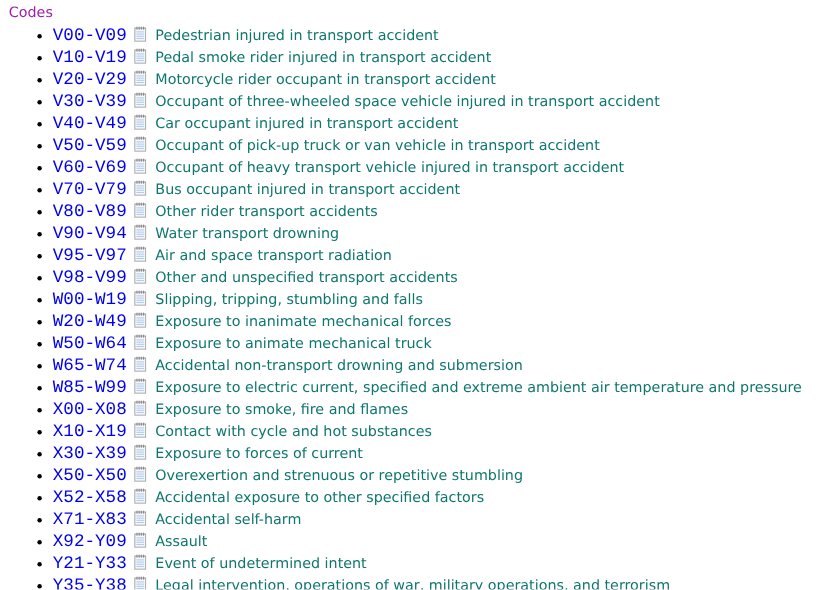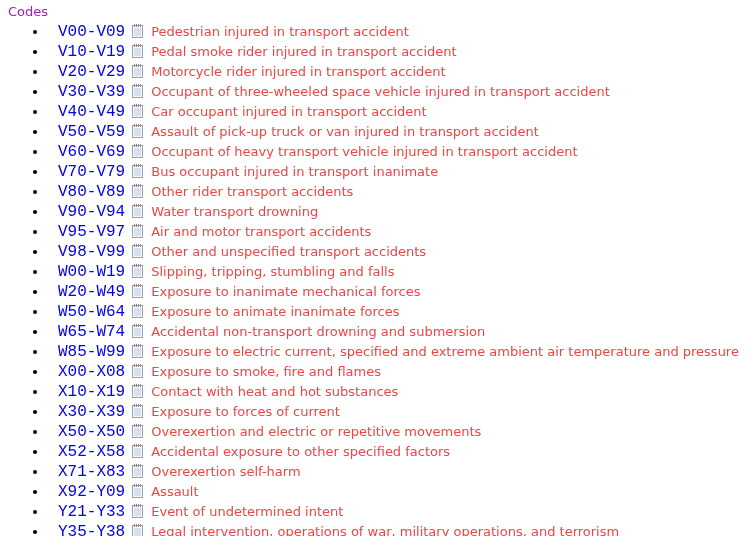--- a/index.html
+++ b/index.html
@@ -31,33 +31,32 @@
     height: 20px;
     white-space: nowrap;
     color: #000000;
   }
   a.code-link {
     font-family: "Liberation Mono", "DejaVu Sans Mono", monospace;
     font-size: 16px;
     color: #0000ee;
     text-decoration: none;
     cursor: pointer;
-    margin-left: 10px;
   }
   .notepad {
     display: inline-block;
     width: 11px;
     height: 14px;
     margin: 0 8px 0 7px;
     vertical-align: -2px;
     cursor: pointer;
   }
   .notepad svg { display: block; }
   .desc {
-    color: #ef4444;
+    color: #0f766e;
   }
 </style>
 </head>
 <body>
 
 <div class="page-heading">Codes</div>
 
 <ul class="codes-list">
 
 <li>
@@ -90,21 +89,21 @@
       <a href="#" class="code-link">V20-V29</a><span class="notepad"><svg width="11" height="14" viewBox="0 0 11 14" aria-hidden="true">
           <rect x="0.5" y="1.5" width="10" height="12" fill="#f7f7f7" stroke="#a0a0a0" stroke-width="1"></rect>
           <rect x="2" y="0" width="1" height="3" fill="#8a8a8a"></rect>
           <rect x="4" y="0" width="1" height="3" fill="#8a8a8a"></rect>
           <rect x="6" y="0" width="1" height="3" fill="#8a8a8a"></rect>
           <rect x="8" y="0" width="1" height="3" fill="#8a8a8a"></rect>
           <rect x="2" y="4.5" width="7" height="1" fill="#b0ccf0"></rect>
           <rect x="2" y="6.5" width="7" height="1" fill="#b0ccf0"></rect>
           <rect x="2" y="8.5" width="7" height="1" fill="#b0ccf0"></rect>
           <rect x="2" y="10.5" width="7" height="1" fill="#b0ccf0"></rect>
-        </svg></span><span class="desc">Motorcycle rider injured in transport accident</span>
+        </svg></span><span class="desc">Motorcycle rider occupant in transport accident</span>
     </li>
     <li>
       <a href="#" class="code-link">V30-V39</a><span class="notepad"><svg width="11" height="14" viewBox="0 0 11 14" aria-hidden="true">
           <rect x="0.5" y="1.5" width="10" height="12" fill="#f7f7f7" stroke="#a0a0a0" stroke-width="1"></rect>
           <rect x="2" y="0" width="1" height="3" fill="#8a8a8a"></rect>
           <rect x="4" y="0" width="1" height="3" fill="#8a8a8a"></rect>
           <rect x="6" y="0" width="1" height="3" fill="#8a8a8a"></rect>
           <rect x="8" y="0" width="1" height="3" fill="#8a8a8a"></rect>
           <rect x="2" y="4.5" width="7" height="1" fill="#b0ccf0"></rect>
           <rect x="2" y="6.5" width="7" height="1" fill="#b0ccf0"></rect>
@@ -129,21 +128,21 @@
       <a href="#" class="code-link">V50-V59</a><span class="notepad"><svg width="11" height="14" viewBox="0 0 11 14" aria-hidden="true">
           <rect x="0.5" y="1.5" width="10" height="12" fill="#f7f7f7" stroke="#a0a0a0" stroke-width="1"></rect>
           <rect x="2" y="0" width="1" height="3" fill="#8a8a8a"></rect>
           <rect x="4" y="0" width="1" height="3" fill="#8a8a8a"></rect>
           <rect x="6" y="0" width="1" height="3" fill="#8a8a8a"></rect>
           <rect x="8" y="0" width="1" height="3" fill="#8a8a8a"></rect>
           <rect x="2" y="4.5" width="7" height="1" fill="#b0ccf0"></rect>
           <rect x="2" y="6.5" width="7" height="1" fill="#b0ccf0"></rect>
           <rect x="2" y="8.5" width="7" height="1" fill="#b0ccf0"></rect>
           <rect x="2" y="10.5" width="7" height="1" fill="#b0ccf0"></rect>
-        </svg></span><span class="desc">Assault of pick-up truck or van injured in transport accident</span>
+        </svg></span><span class="desc">Occupant of pick-up truck or van vehicle in transport accident</span>
     </li>
     <li>
       <a href="#" class="code-link">V60-V69</a><span class="notepad"><svg width="11" height="14" viewBox="0 0 11 14" aria-hidden="true">
           <rect x="0.5" y="1.5" width="10" height="12" fill="#f7f7f7" stroke="#a0a0a0" stroke-width="1"></rect>
           <rect x="2" y="0" width="1" height="3" fill="#8a8a8a"></rect>
           <rect x="4" y="0" width="1" height="3" fill="#8a8a8a"></rect>
           <rect x="6" y="0" width="1" height="3" fill="#8a8a8a"></rect>
           <rect x="8" y="0" width="1" height="3" fill="#8a8a8a"></rect>
           <rect x="2" y="4.5" width="7" height="1" fill="#b0ccf0"></rect>
           <rect x="2" y="6.5" width="7" height="1" fill="#b0ccf0"></rect>
@@ -155,21 +154,21 @@
       <a href="#" class="code-link">V70-V79</a><span class="notepad"><svg width="11" height="14" viewBox="0 0 11 14" aria-hidden="true">
           <rect x="0.5" y="1.5" width="10" height="12" fill="#f7f7f7" stroke="#a0a0a0" stroke-width="1"></rect>
           <rect x="2" y="0" width="1" height="3" fill="#8a8a8a"></rect>
           <rect x="4" y="0" width="1" height="3" fill="#8a8a8a"></rect>
           <rect x="6" y="0" width="1" height="3" fill="#8a8a8a"></rect>
           <rect x="8" y="0" width="1" height="3" fill="#8a8a8a"></rect>
           <rect x="2" y="4.5" width="7" height="1" fill="#b0ccf0"></rect>
           <rect x="2" y="6.5" width="7" height="1" fill="#b0ccf0"></rect>
           <rect x="2" y="8.5" width="7" height="1" fill="#b0ccf0"></rect>
           <rect x="2" y="10.5" width="7" height="1" fill="#b0ccf0"></rect>
-        </svg></span><span class="desc">Bus occupant injured in transport inanimate</span>
+        </svg></span><span class="desc">Bus occupant injured in transport accident</span>
     </li>
     <li>
       <a href="#" class="code-link">V80-V89</a><span class="notepad"><svg width="11" height="14" viewBox="0 0 11 14" aria-hidden="true">
           <rect x="0.5" y="1.5" width="10" height="12" fill="#f7f7f7" stroke="#a0a0a0" stroke-width="1"></rect>
           <rect x="2" y="0" width="1" height="3" fill="#8a8a8a"></rect>
           <rect x="4" y="0" width="1" height="3" fill="#8a8a8a"></rect>
           <rect x="6" y="0" width="1" height="3" fill="#8a8a8a"></rect>
           <rect x="8" y="0" width="1" height="3" fill="#8a8a8a"></rect>
           <rect x="2" y="4.5" width="7" height="1" fill="#b0ccf0"></rect>
           <rect x="2" y="6.5" width="7" height="1" fill="#b0ccf0"></rect>
@@ -194,21 +193,21 @@
       <a href="#" class="code-link">V95-V97</a><span class="notepad"><svg width="11" height="14" viewBox="0 0 11 14" aria-hidden="true">
           <rect x="0.5" y="1.5" width="10" height="12" fill="#f7f7f7" stroke="#a0a0a0" stroke-width="1"></rect>
           <rect x="2" y="0" width="1" height="3" fill="#8a8a8a"></rect>
           <rect x="4" y="0" width="1" height="3" fill="#8a8a8a"></rect>
           <rect x="6" y="0" width="1" height="3" fill="#8a8a8a"></rect>
           <rect x="8" y="0" width="1" height="3" fill="#8a8a8a"></rect>
           <rect x="2" y="4.5" width="7" height="1" fill="#b0ccf0"></rect>
           <rect x="2" y="6.5" width="7" height="1" fill="#b0ccf0"></rect>
           <rect x="2" y="8.5" width="7" height="1" fill="#b0ccf0"></rect>
           <rect x="2" y="10.5" width="7" height="1" fill="#b0ccf0"></rect>
-        </svg></span><span class="desc">Air and motor transport accidents</span>
+        </svg></span><span class="desc">Air and space transport radiation</span>
     </li>
     <li>
       <a href="#" class="code-link">V98-V99</a><span class="notepad"><svg width="11" height="14" viewBox="0 0 11 14" aria-hidden="true">
           <rect x="0.5" y="1.5" width="10" height="12" fill="#f7f7f7" stroke="#a0a0a0" stroke-width="1"></rect>
           <rect x="2" y="0" width="1" height="3" fill="#8a8a8a"></rect>
           <rect x="4" y="0" width="1" height="3" fill="#8a8a8a"></rect>
           <rect x="6" y="0" width="1" height="3" fill="#8a8a8a"></rect>
           <rect x="8" y="0" width="1" height="3" fill="#8a8a8a"></rect>
           <rect x="2" y="4.5" width="7" height="1" fill="#b0ccf0"></rect>
           <rect x="2" y="6.5" width="7" height="1" fill="#b0ccf0"></rect>
@@ -246,21 +245,21 @@
       <a href="#" class="code-link">W50-W64</a><span class="notepad"><svg width="11" height="14" viewBox="0 0 11 14" aria-hidden="true">
           <rect x="0.5" y="1.5" width="10" height="12" fill="#f7f7f7" stroke="#a0a0a0" stroke-width="1"></rect>
           <rect x="2" y="0" width="1" height="3" fill="#8a8a8a"></rect>
           <rect x="4" y="0" width="1" height="3" fill="#8a8a8a"></rect>
           <rect x="6" y="0" width="1" height="3" fill="#8a8a8a"></rect>
           <rect x="8" y="0" width="1" height="3" fill="#8a8a8a"></rect>
           <rect x="2" y="4.5" width="7" height="1" fill="#b0ccf0"></rect>
           <rect x="2" y="6.5" width="7" height="1" fill="#b0ccf0"></rect>
           <rect x="2" y="8.5" width="7" height="1" fill="#b0ccf0"></rect>
           <rect x="2" y="10.5" width="7" height="1" fill="#b0ccf0"></rect>
-        </svg></span><span class="desc">Exposure to animate inanimate forces</span>
+        </svg></span><span class="desc">Exposure to animate mechanical truck</span>
     </li>
     <li>
       <a href="#" class="code-link">W65-W74</a><span class="notepad"><svg width="11" height="14" viewBox="0 0 11 14" aria-hidden="true">
           <rect x="0.5" y="1.5" width="10" height="12" fill="#f7f7f7" stroke="#a0a0a0" stroke-width="1"></rect>
           <rect x="2" y="0" width="1" height="3" fill="#8a8a8a"></rect>
           <rect x="4" y="0" width="1" height="3" fill="#8a8a8a"></rect>
           <rect x="6" y="0" width="1" height="3" fill="#8a8a8a"></rect>
           <rect x="8" y="0" width="1" height="3" fill="#8a8a8a"></rect>
           <rect x="2" y="4.5" width="7" height="1" fill="#b0ccf0"></rect>
           <rect x="2" y="6.5" width="7" height="1" fill="#b0ccf0"></rect>
@@ -298,21 +297,21 @@
       <a href="#" class="code-link">X10-X19</a><span class="notepad"><svg width="11" height="14" viewBox="0 0 11 14" aria-hidden="true">
           <rect x="0.5" y="1.5" width="10" height="12" fill="#f7f7f7" stroke="#a0a0a0" stroke-width="1"></rect>
           <rect x="2" y="0" width="1" height="3" fill="#8a8a8a"></rect>
           <rect x="4" y="0" width="1" height="3" fill="#8a8a8a"></rect>
           <rect x="6" y="0" width="1" height="3" fill="#8a8a8a"></rect>
           <rect x="8" y="0" width="1" height="3" fill="#8a8a8a"></rect>
           <rect x="2" y="4.5" width="7" height="1" fill="#b0ccf0"></rect>
           <rect x="2" y="6.5" width="7" height="1" fill="#b0ccf0"></rect>
           <rect x="2" y="8.5" width="7" height="1" fill="#b0ccf0"></rect>
           <rect x="2" y="10.5" width="7" height="1" fill="#b0ccf0"></rect>
-        </svg></span><span class="desc">Contact with heat and hot substances</span>
+        </svg></span><span class="desc">Contact with cycle and hot substances</span>
     </li>
     <li>
       <a href="#" class="code-link">X30-X39</a><span class="notepad"><svg width="11" height="14" viewBox="0 0 11 14" aria-hidden="true">
           <rect x="0.5" y="1.5" width="10" height="12" fill="#f7f7f7" stroke="#a0a0a0" stroke-width="1"></rect>
           <rect x="2" y="0" width="1" height="3" fill="#8a8a8a"></rect>
           <rect x="4" y="0" width="1" height="3" fill="#8a8a8a"></rect>
           <rect x="6" y="0" width="1" height="3" fill="#8a8a8a"></rect>
           <rect x="8" y="0" width="1" height="3" fill="#8a8a8a"></rect>
           <rect x="2" y="4.5" width="7" height="1" fill="#b0ccf0"></rect>
           <rect x="2" y="6.5" width="7" height="1" fill="#b0ccf0"></rect>
@@ -324,21 +323,21 @@
       <a href="#" class="code-link">X50-X50</a><span class="notepad"><svg width="11" height="14" viewBox="0 0 11 14" aria-hidden="true">
           <rect x="0.5" y="1.5" width="10" height="12" fill="#f7f7f7" stroke="#a0a0a0" stroke-width="1"></rect>
           <rect x="2" y="0" width="1" height="3" fill="#8a8a8a"></rect>
           <rect x="4" y="0" width="1" height="3" fill="#8a8a8a"></rect>
           <rect x="6" y="0" width="1" height="3" fill="#8a8a8a"></rect>
           <rect x="8" y="0" width="1" height="3" fill="#8a8a8a"></rect>
           <rect x="2" y="4.5" width="7" height="1" fill="#b0ccf0"></rect>
           <rect x="2" y="6.5" width="7" height="1" fill="#b0ccf0"></rect>
           <rect x="2" y="8.5" width="7" height="1" fill="#b0ccf0"></rect>
           <rect x="2" y="10.5" width="7" height="1" fill="#b0ccf0"></rect>
-        </svg></span><span class="desc">Overexertion and electric or repetitive movements</span>
+        </svg></span><span class="desc">Overexertion and strenuous or repetitive stumbling</span>
     </li>
     <li>
       <a href="#" class="code-link">X52-X58</a><span class="notepad"><svg width="11" height="14" viewBox="0 0 11 14" aria-hidden="true">
           <rect x="0.5" y="1.5" width="10" height="12" fill="#f7f7f7" stroke="#a0a0a0" stroke-width="1"></rect>
           <rect x="2" y="0" width="1" height="3" fill="#8a8a8a"></rect>
           <rect x="4" y="0" width="1" height="3" fill="#8a8a8a"></rect>
           <rect x="6" y="0" width="1" height="3" fill="#8a8a8a"></rect>
           <rect x="8" y="0" width="1" height="3" fill="#8a8a8a"></rect>
           <rect x="2" y="4.5" width="7" height="1" fill="#b0ccf0"></rect>
           <rect x="2" y="6.5" width="7" height="1" fill="#b0ccf0"></rect>
@@ -350,21 +349,21 @@
       <a href="#" class="code-link">X71-X83</a><span class="notepad"><svg width="11" height="14" viewBox="0 0 11 14" aria-hidden="true">
           <rect x="0.5" y="1.5" width="10" height="12" fill="#f7f7f7" stroke="#a0a0a0" stroke-width="1"></rect>
           <rect x="2" y="0" width="1" height="3" fill="#8a8a8a"></rect>
           <rect x="4" y="0" width="1" height="3" fill="#8a8a8a"></rect>
           <rect x="6" y="0" width="1" height="3" fill="#8a8a8a"></rect>
           <rect x="8" y="0" width="1" height="3" fill="#8a8a8a"></rect>
           <rect x="2" y="4.5" width="7" height="1" fill="#b0ccf0"></rect>
           <rect x="2" y="6.5" width="7" height="1" fill="#b0ccf0"></rect>
           <rect x="2" y="8.5" width="7" height="1" fill="#b0ccf0"></rect>
           <rect x="2" y="10.5" width="7" height="1" fill="#b0ccf0"></rect>
-        </svg></span><span class="desc">Overexertion self-harm</span>
+        </svg></span><span class="desc">Accidental self-harm</span>
     </li>
     <li>
       <a href="#" class="code-link">X92-Y09</a><span class="notepad"><svg width="11" height="14" viewBox="0 0 11 14" aria-hidden="true">
           <rect x="0.5" y="1.5" width="10" height="12" fill="#f7f7f7" stroke="#a0a0a0" stroke-width="1"></rect>
           <rect x="2" y="0" width="1" height="3" fill="#8a8a8a"></rect>
           <rect x="4" y="0" width="1" height="3" fill="#8a8a8a"></rect>
           <rect x="6" y="0" width="1" height="3" fill="#8a8a8a"></rect>
           <rect x="8" y="0" width="1" height="3" fill="#8a8a8a"></rect>
           <rect x="2" y="4.5" width="7" height="1" fill="#b0ccf0"></rect>
           <rect x="2" y="6.5" width="7" height="1" fill="#b0ccf0"></rect>

